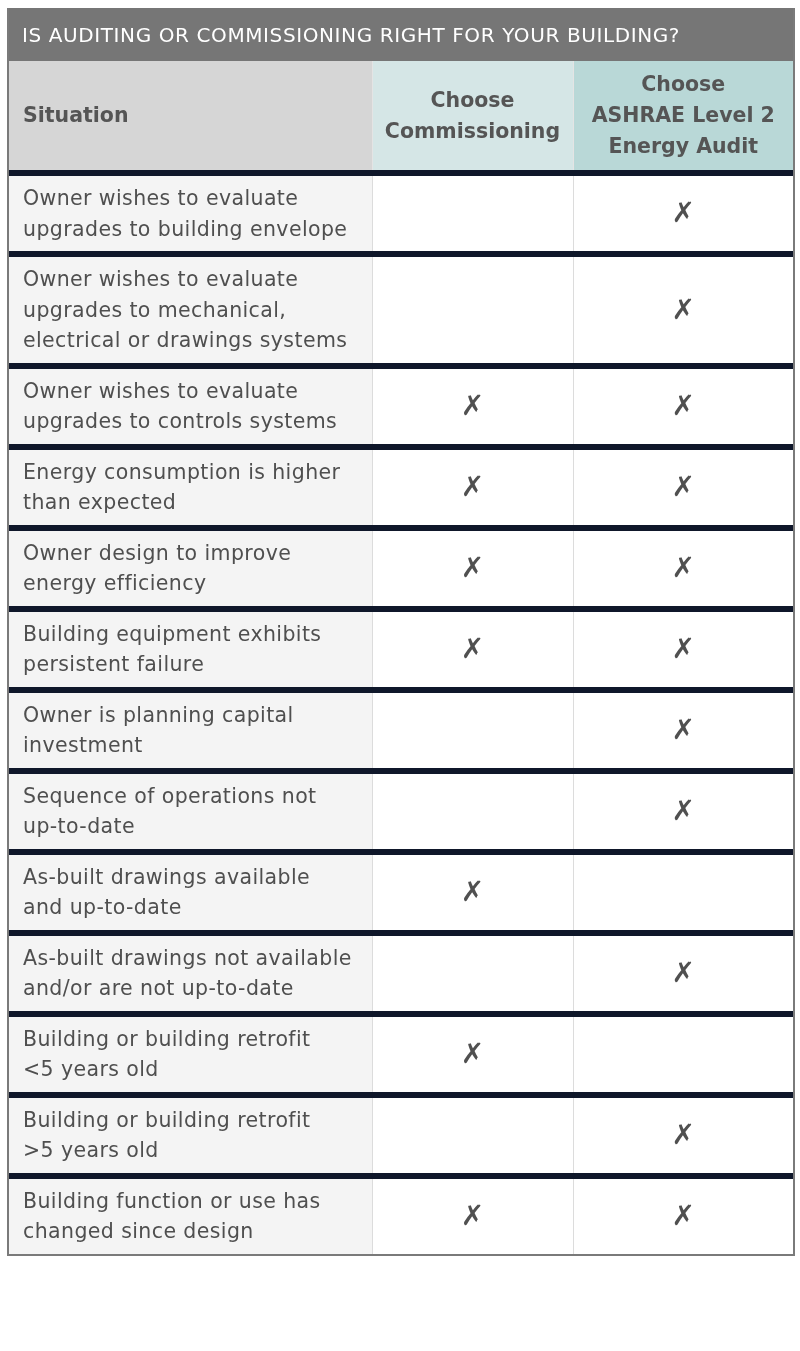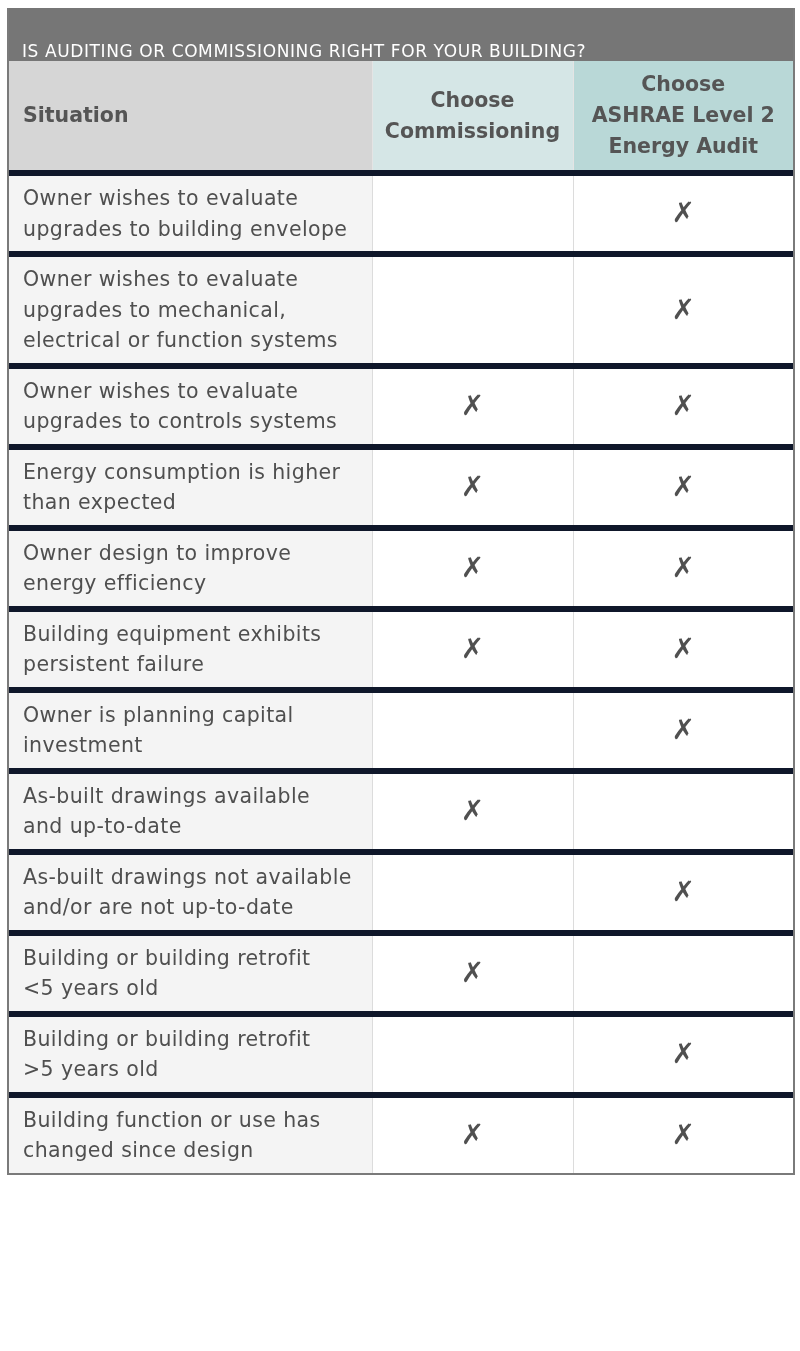--- a/index.html
+++ b/index.html
@@ -4,22 +4,22 @@
 <style>
   html, body { margin: 0; padding: 0; background: #ffffff; }
   body { width: 800px; height: 1351px; position: relative; font-family: "DejaVu Sans", sans-serif; }
   .frame {
     position: absolute; left: 7px; top: 8px; width: 784px;
     border: 2px solid #7a7a7a; border-top: none; box-sizing: content-box;
     background: #fff;
   }
   .title-bar {
     height: 53px; background: #767676; color: #ffffff;
-    display: flex; align-items: flex-end; padding-left: 13px;
-    font-size: 17px; letter-spacing: 0.6px; font-weight: normal;
+    display: flex; align-items: center; padding-left: 13px;
+    font-size: 20px; letter-spacing: 0.6px; font-weight: normal;
   }
   table { border-collapse: collapse; width: 784px; table-layout: fixed; }
   col.c1 { width: 363px; } col.c2 { width: 201px; } col.c3 { width: 220px; }
   th {
     height: 109px; color: #555555; font-weight: bold; font-size: 20.5px;
     line-height: 31px; padding: 0; vertical-align: middle;
   }
   th.sit { background: #d6d6d6; text-align: left; padding-left: 14px; }
   th.cx { background: #d5e6e6; text-align: center; border-left: 1px solid #e4e4e4; }
   th.au { background: #b9d8d7; text-align: center; border-left: 1px solid #e4e4e4; }
@@ -67,21 +67,21 @@
             <div>Owner wishes to evaluate</div>
             <div>upgrades to building envelope</div>
           </td>
           <td class="mark"><span></span></td>
           <td class="mark"><span>✗</span></td>
         </tr>
         <tr class="tall">
           <td class="sit">
             <div>Owner wishes to evaluate</div>
             <div>upgrades to mechanical,</div>
-            <div>electrical or function systems</div>
+            <div>electrical or drawings systems</div>
           </td>
           <td class="mark"><span></span></td>
           <td class="mark"><span>✗</span></td>
         </tr>
         <tr>
           <td class="sit">
             <div>Owner wishes to evaluate</div>
             <div>upgrades to controls systems</div>
           </td>
           <td class="mark"><span>✗</span></td>
@@ -108,20 +108,28 @@
             <div>Building equipment exhibits</div>
             <div>persistent failure</div>
           </td>
           <td class="mark"><span>✗</span></td>
           <td class="mark"><span>✗</span></td>
         </tr>
         <tr>
           <td class="sit">
             <div>Owner is planning capital</div>
             <div>investment</div>
+          </td>
+          <td class="mark"><span></span></td>
+          <td class="mark"><span>✗</span></td>
+        </tr>
+        <tr>
+          <td class="sit">
+            <div>Sequence of operations not</div>
+            <div>up-to-date</div>
           </td>
           <td class="mark"><span></span></td>
           <td class="mark"><span>✗</span></td>
         </tr>
         <tr>
           <td class="sit">
             <div>As-built drawings available</div>
             <div>and up-to-date</div>
           </td>
           <td class="mark"><span>✗</span></td>

